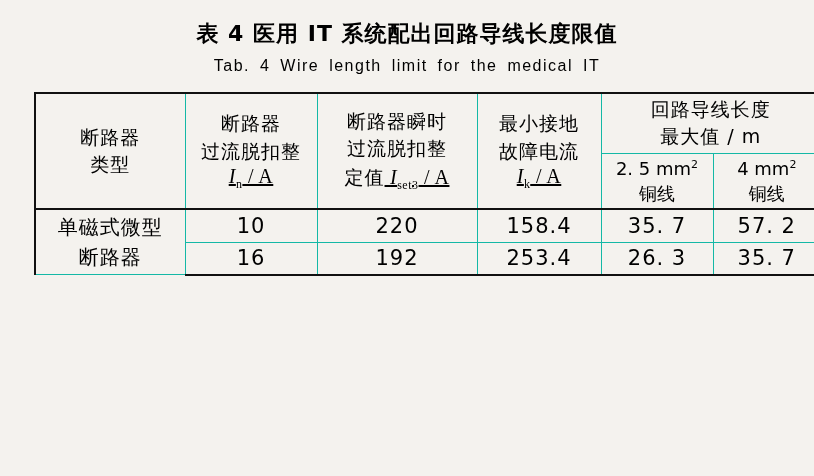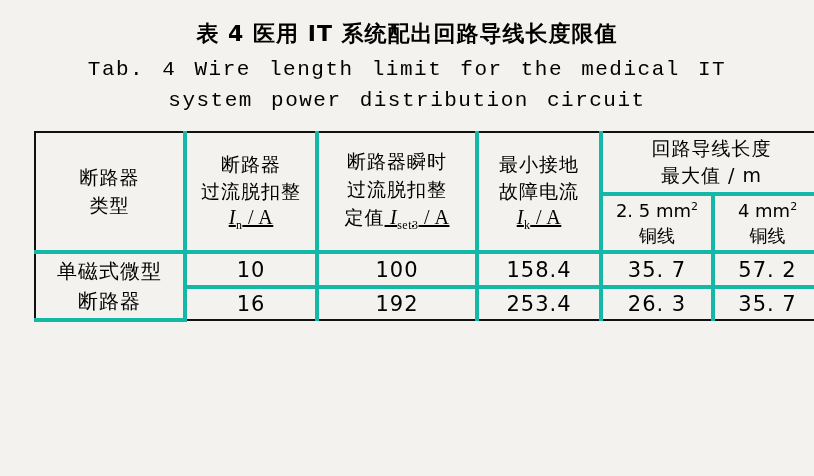--- a/index.html
+++ b/index.html
@@ -26,38 +26,38 @@
     line-height: 1.45;
   }
   .caption-cn {
     font-family: "DejaVu Sans", "Liberation Sans", sans-serif;
     font-size: 22px;
     font-weight: bold;
     letter-spacing: 1px;
     margin-bottom: 4px;
   }
   .caption-en {
-    font-family: Liberation Mono, monospace;
-    font-size: 21px;
+    font-family: Liberation Sans, sans-serif;
+    font-size: 16px;
     letter-spacing: 1.5px;
     word-spacing: 4px;
     line-height: 1.5;
   }
   .caption-en .line {
     display: block;
   }
   table.data {
     margin: 14px auto 0 auto;
     border-collapse: collapse;
     width: 746px;
     table-layout: fixed;
     background: #f4f2ee;
   }
   table.data td, table.data th {
-    border: 4px solid #14b8a6;
+    border: 1px solid #14b8a6;
     text-align: center;
     vertical-align: middle;
     font-weight: normal;
     padding: 2px 2px;
     font-family: "DejaVu Sans", "Liberation Sans", sans-serif;
   }
   table.data .outer-left { border-left: 2px solid #111; }
   table.data .outer-right { border-right: 2px solid #111; }
   .hdr-cn {
     font-family: "DejaVu Sans", "Liberation Sans", sans-serif;
@@ -113,21 +113,20 @@
 </style>
 </head>
 <body>
 
 <div class="page">
 
   <div class="caption">
     <div class="caption-cn">表 4   医用 IT 系统配出回路导线长度限值</div>
     <div class="caption-en">
       <span class="line">Tab. 4  Wire length limit for the medical IT</span>
-      <span class="line">system power distribution circuit</span>
     </div>
   </div>
 
   <table class="data">
     <colgroup>
       <col class="cell-1">
         <col class="cell-2">
         <col class="cell-3">
         <col class="cell-4">
         <col class="cell-5">
@@ -170,21 +169,21 @@
           <span class="stack-line">4 mm<sup>2</sup></span>
           <span class="stack-line">铜线</span>
         </td>
       </tr>
       <tr>
         <td class="rowlabel outer-left thick-mid" rowspan="2">
           <span class="stack-line">单磁式微型</span>
           <span class="stack-line">断路器</span>
         </td>
         <td class="num thick-mid">10</td>
-        <td class="num thick-mid">100</td>
+        <td class="num thick-mid">220</td>
         <td class="num thick-mid">158.4</td>
         <td class="num thick-mid">35. 7</td>
         <td class="num thick-mid outer-right">57. 2</td>
       </tr>
       <tr>
         <td class="num bottom-border">16</td>
         <td class="num bottom-border">192</td>
         <td class="num bottom-border">253.4</td>
         <td class="num bottom-border">26. 3</td>
         <td class="num bottom-border outer-right">35. 7</td>

